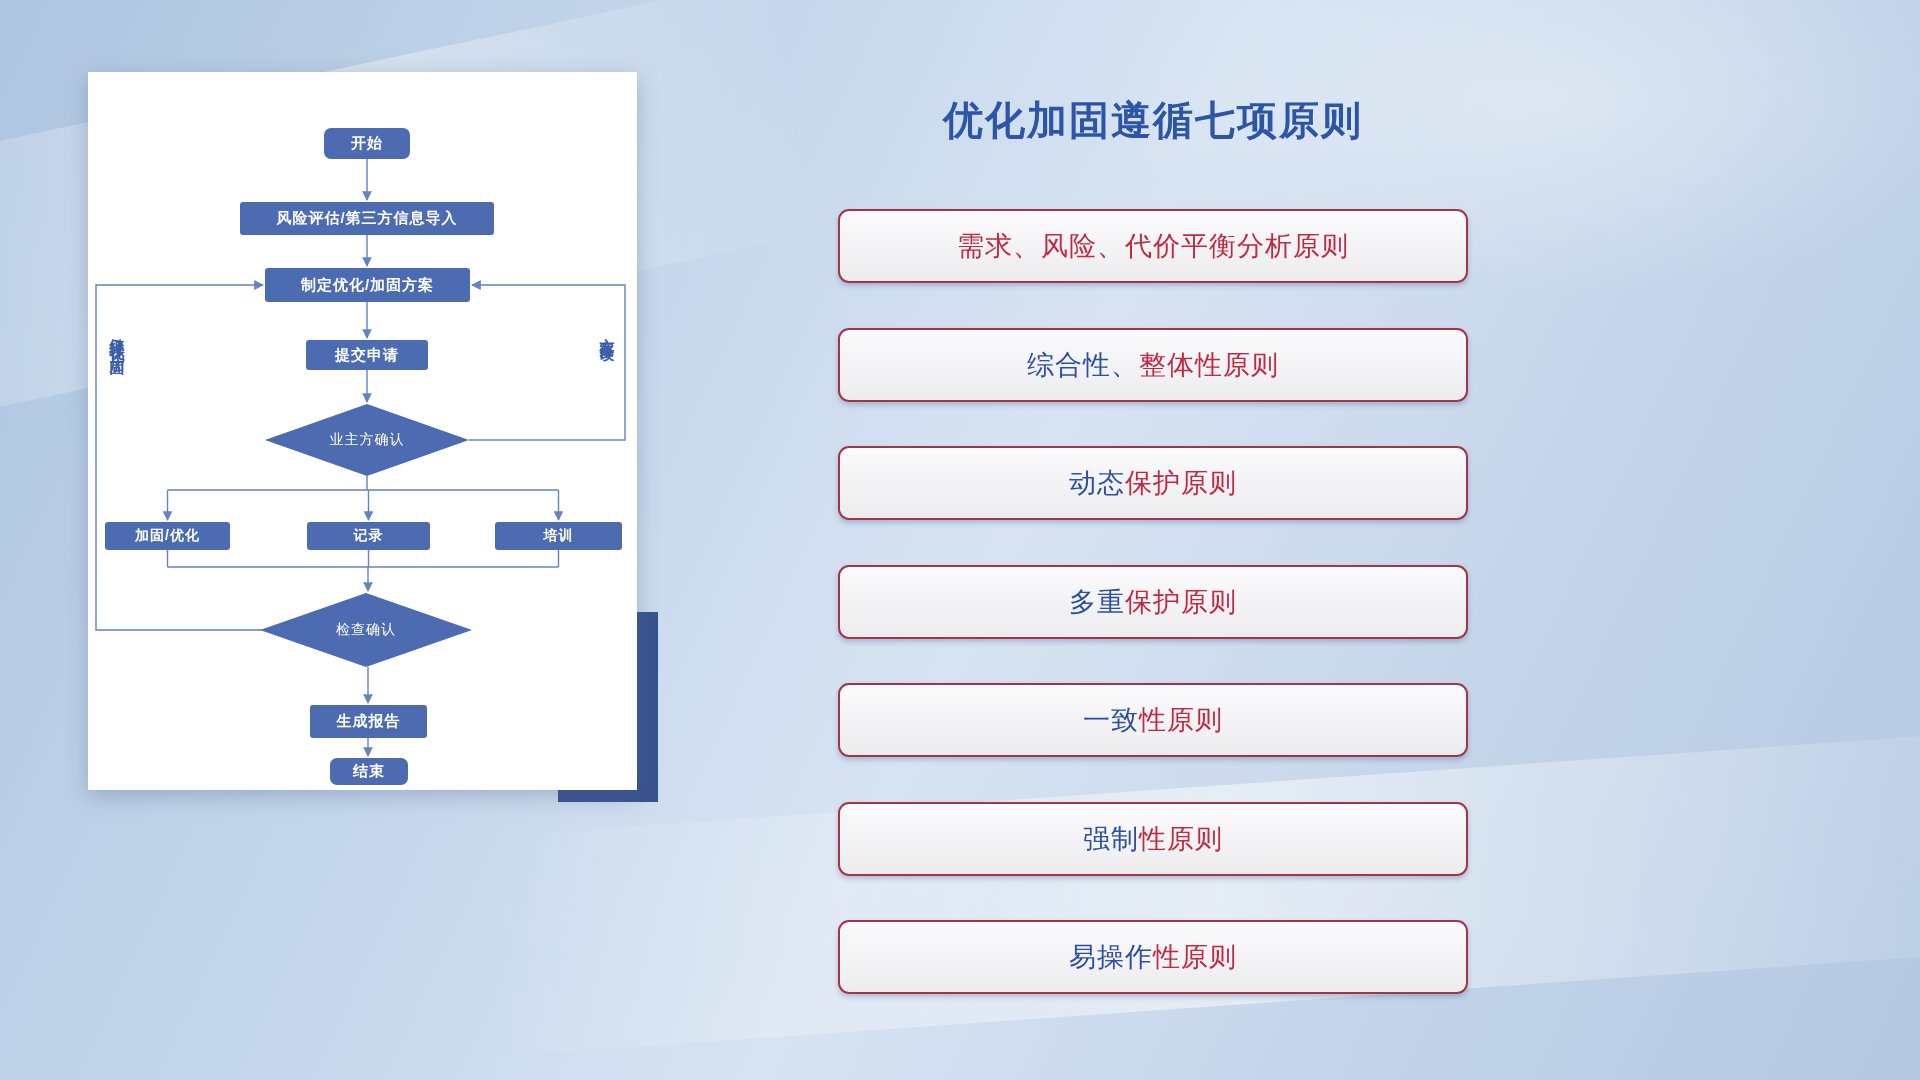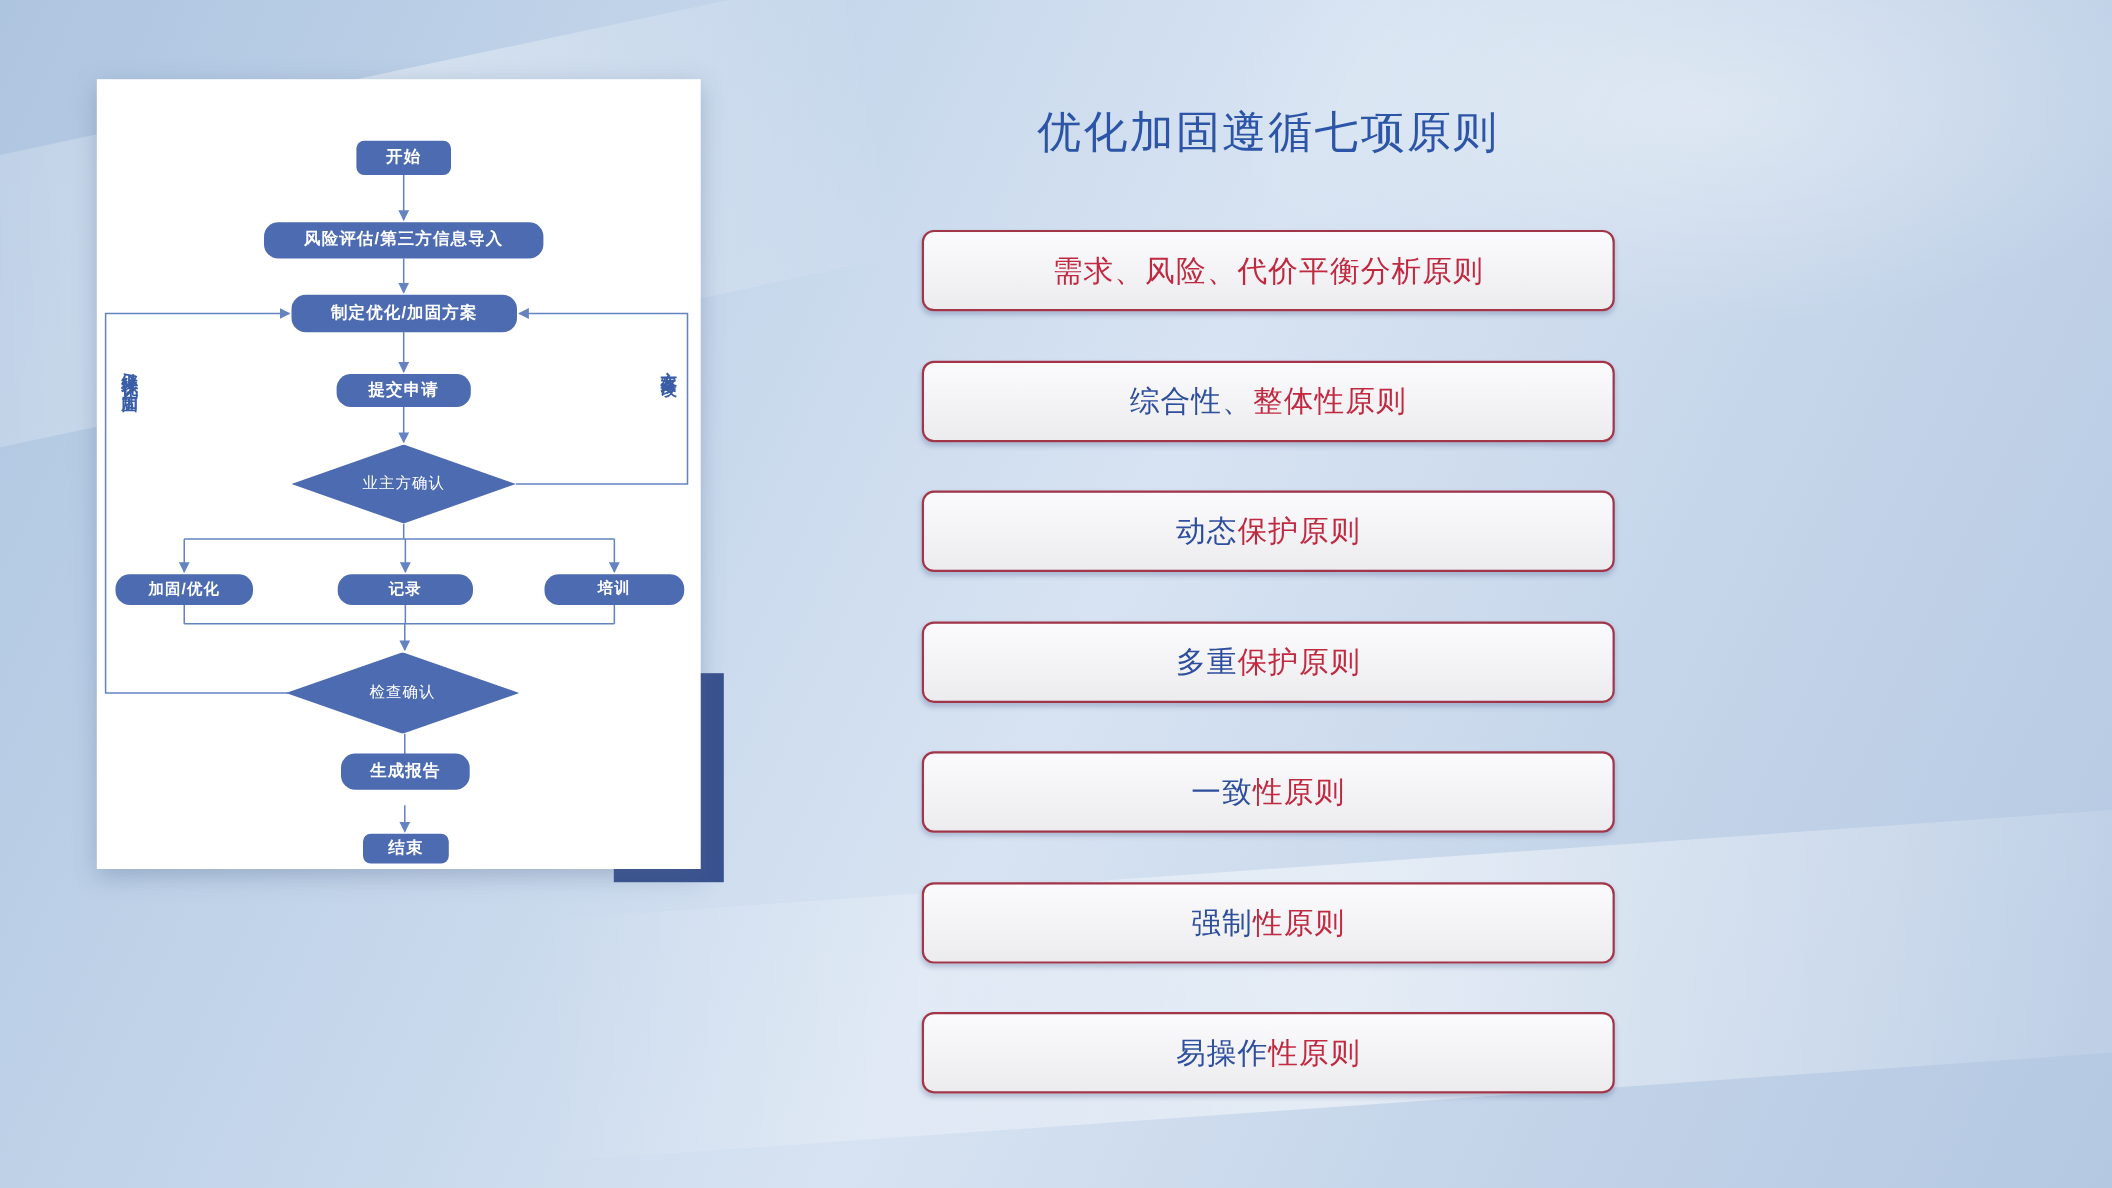--- a/index.html
+++ b/index.html
@@ -35,39 +35,39 @@
   .flow-card{
     position:absolute;left:88px;top:72px;width:549px;height:718px;
     background:#ffffff;z-index:2;
     box-shadow:0 6px 20px rgba(80,100,140,.35);
   }
   .fc-svg{position:absolute;left:0;top:0;width:549px;height:718px;}
   .connector{stroke:var(--line);stroke-width:1.4;fill:none;}
   .fc-node{
     position:absolute;display:flex;align-items:center;justify-content:center;
     background:var(--node-fill);color:#fff;font-weight:bold;font-size:15px;
-    letter-spacing:1px;border-radius:13px;text-align:center;line-height:1.1;
+    letter-spacing:1px;border-radius:3px;text-align:center;line-height:1.1;
   }
   .fc-node.pill{border-radius:7px;}
   .fc-node.small{font-size:14px;}
   .fc-diamond{
     position:absolute;display:flex;align-items:center;justify-content:center;
     background:var(--node-fill);color:#fff;font-weight:normal;font-size:14px;
     letter-spacing:1px;
     clip-path:polygon(50% 0,100% 50%,50% 100%,0 50%);
   }
   .fc-vlabel{
     position:absolute;writing-mode:vertical-rl;
     color:#3a5da8;font-weight:bold;font-size:15px;letter-spacing:3px;line-height:1;
   }
 
   
   .right-title{
     position:absolute;left:838px;top:93px;width:630px;
-    text-align:center;font-size:40px;font-weight:normal;color:var(--title);
+    text-align:center;font-size:40px;font-weight:bold;color:var(--title);
     letter-spacing:2px;
   }
   .principles{
     position:absolute;left:838px;top:197px;width:630px;
     display:flex;flex-direction:column;gap:32.5px;
   }
   .principle-box{
     height:74px;border:2px solid #a23648;border-radius:11px;
     background:linear-gradient(#fbfbfd,#ececef);
     box-shadow:0 3px 5px rgba(60,80,130,.28);
@@ -113,21 +113,21 @@
 
   <div class="fc-node pill" style="left:236px;top:56px;width:86px;height:31px;">开始</div>
   <div class="fc-node" style="left:152px;top:130px;width:254px;height:33px;">风险评估/第三方信息导入</div>
   <div class="fc-node" style="left:177px;top:196px;width:205px;height:34px;">制定优化/加固方案</div>
   <div class="fc-node" style="left:218px;top:268px;width:122px;height:30px;">提交申请</div>
   <div class="fc-diamond" style="left:177px;top:332px;width:204px;height:72px;">业主方确认</div>
   <div class="fc-node small" style="left:17px;top:450px;width:125px;height:28px;">加固/优化</div>
   <div class="fc-node small" style="left:219px;top:450px;width:123px;height:28px;">记录</div>
   <div class="fc-node small" style="left:407px;top:450px;width:127px;height:28px;font-family:Liberation Serif, serif;">培训</div>
   <div class="fc-diamond" style="left:172px;top:521px;width:212px;height:74px;text-align:center;">检查确认</div>
-  <div class="fc-node" style="left:222px;top:613px;width:117px;height:33px;">生成报告</div>
+  <div class="fc-node" style="left:222px;top:633px;width:117px;height:33px;">生成报告</div>
   <div class="fc-node pill" style="left:242px;top:686px;width:78px;height:27px;">结束</div>
 
   <div class="fc-vlabel" style="left:22px;top:255px;height:130px;">继续优化/加固</div>
   <div class="fc-vlabel" style="left:512px;top:253px;height:90px;">方案修改</div>
 </div>
 
 <div class="right-title">优化加固遵循七项原则</div>
 <div class="principles">
     <div class="principle-box">
       <span style="color: rgb(192, 41, 64);">需求、风险、代价平衡分析原则</span>

